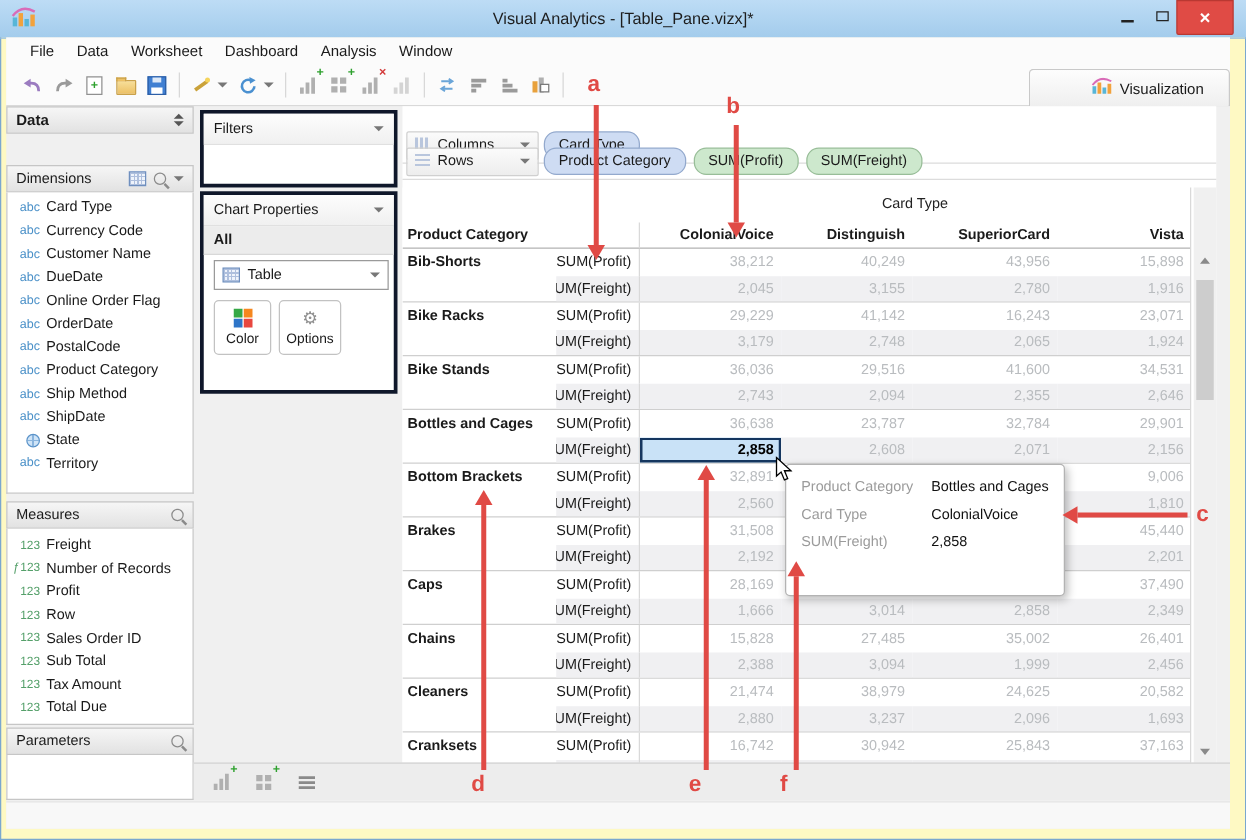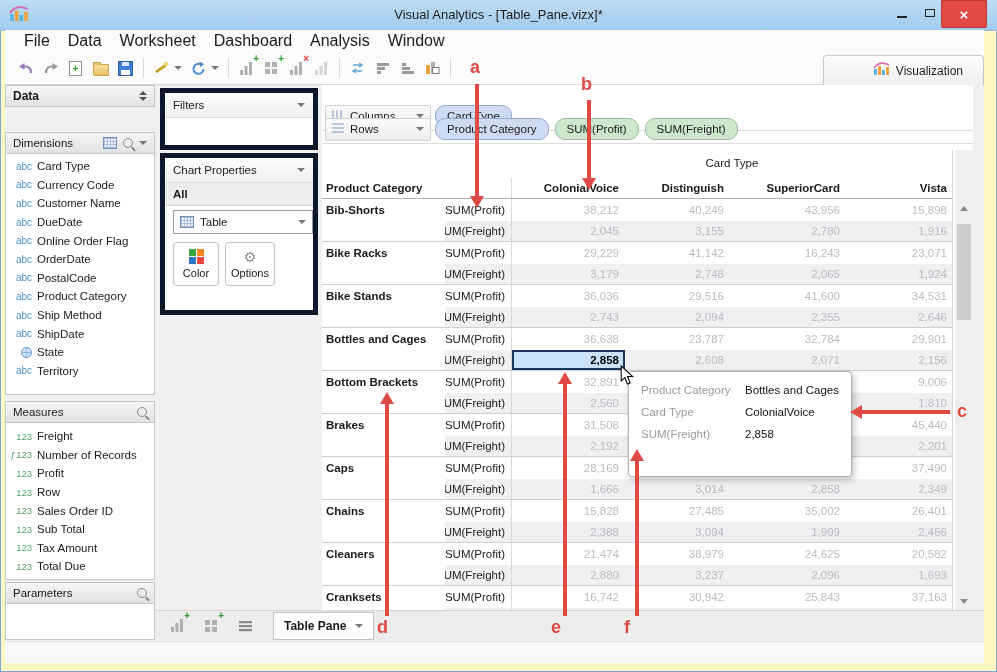--- a/index.html
+++ b/index.html
@@ -15,21 +15,21 @@
   .btn-min{left:888px;}.btn-max{left:916px;}
   .glyph-min{width:10px;height:2px;background:#222;margin-top:8px;}
   .glyph-max{width:10px;height:8px;border:1.5px solid #222;box-sizing:border-box;}
   .btn-close{position:absolute;left:941px;top:0;width:44px;height:26px;background:#e04b45;border:1px solid #b93832;
     display:flex;align-items:center;justify-content:center;color:#fff;font-size:15px;font-weight:bold;border-radius:0 0 2px 2px;}
   
   .content{position:absolute;left:5px;top:30px;width:979px;height:633px;background:#f0f0f0;}
   
   .menubar{position:absolute;left:5px;top:30px;width:979px;height:22px;background:#fbfbfb;
     display:flex;align-items:center;padding-left:10px;box-sizing:border-box;}
-  .menu-item{padding:0 9px;font-size:16px;}
+  .menu-item{padding:0 9px;font-size:12px;}
   .toolbar{position:absolute;left:5px;top:52px;width:979px;height:33px;background:#fbfbfb;
     border-bottom:1px solid #d9d9d9;display:flex;align-items:center;padding-left:8px;box-sizing:border-box;}
   .tb-sep{width:1px;height:20px;background:#d8d8d8;margin:0 5px;}
   .tb-btn{width:25px;height:25px;display:flex;align-items:center;justify-content:center;position:relative;}
   .tb-caret{margin:0 4px 0 0;}
   .caret{width:0;height:0;border-left:4px solid transparent;border-right:4px solid transparent;border-top:4px solid #777;display:inline-block;}
   .ovl{position:absolute;right:0;top:-2px;font-weight:bold;font-size:10px;line-height:1;}
   .ovl.g{color:#2ea12e;}.ovl.r{color:#d33a3a;}
   .doc{width:11px;height:13px;background:#fff;border:1px solid #909090;display:flex;align-items:center;justify-content:center;color:#2ea12e;font-weight:bold;font-size:10px;}
   .folder{width:14px;height:10px;background:linear-gradient(#f7df9a,#ecc064);border:1px solid #c9a14a;border-radius:1px;position:relative;margin-top:3px;}
@@ -68,21 +68,21 @@
   .xls:after{content:"";position:absolute;left:-3px;bottom:-2px;width:5px;height:5px;background:#e8c23a;border:1px solid #b08d1e;}
   .mag{width:8px;height:8px;border:1.5px solid #8a8a8a;border-radius:50%;position:relative;display:inline-block;flex:none;}
   .mag:after{content:"";position:absolute;width:5px;height:1.5px;background:#8a8a8a;transform:rotate(45deg);right:-4px;bottom:-2px;}
   .grid-ic{width:12px;height:10px;border:1px solid #6f8fbe;background-color:#eef3fb;display:inline-block;flex:none;
     background-image:repeating-linear-gradient(to right,#aebfdd 0 1px,transparent 1px 3px),repeating-linear-gradient(to bottom,#aebfdd 0 1px,transparent 1px 3px);}
   .updown{display:flex;flex-direction:column;gap:2px;align-items:center;}
   .tri-up{width:0;height:0;border-left:4px solid transparent;border-right:4px solid transparent;border-bottom:4px solid #555;}
   .tri-dn{width:0;height:0;border-left:4px solid transparent;border-right:4px solid transparent;border-top:4px solid #555;}
   .spacer{margin-left:auto;display:flex;align-items:center;gap:6px;}
   
-  .card{position:absolute;background:#fff;border:5px solid #0f172a;box-sizing:border-box;}
+  .card{position:absolute;background:#fff;border:3px solid #0f172a;box-sizing:border-box;}
   .card-header{height:24px;background:linear-gradient(#fdfdfd,#f0f0f0);border-bottom:1px solid #e0e0e0;
     display:flex;align-items:center;padding:0 8px;}
   .all-row{height:22px;background:#ececec;border-bottom:1px solid #d8d8d8;font-weight:bold;display:flex;align-items:center;padding:0 8px;}
   .table-select{position:absolute;left:8px;top:52px;width:140px;height:24px;border:1px solid #9a9a9a;background:#fff;
     box-sizing:border-box;display:flex;align-items:center;padding:0 6px;gap:6px;}
   .mini-btn{position:absolute;width:46px;height:44px;border:1px solid #c2c2c2;border-radius:4px;background:#fff;box-sizing:border-box;
     display:flex;flex-direction:column;align-items:center;justify-content:center;gap:3px;font-size:11px;}
   .color-swatch{width:15px;height:15px;display:grid;grid-template-columns:1fr 1fr;grid-template-rows:1fr 1fr;gap:1px;}
   .sw1{background:#35a845;}.sw2{background:#f5871f;}.sw3{background:#2e75c8;}.sw4{background:#e8473f;}
   .gear{color:#909090;font-size:14px;line-height:1;font-family:"DejaVu Sans",sans-serif;}
@@ -701,24 +701,20 @@
         </svg>
         <span class="ovl g">+</span>
       </span>
     <span class="tb-btn">
         <svg width="15" height="12">
           <rect x="1" y="1" width="13" height="2.2" fill="#8a8a8a"></rect>
           <rect x="1" y="5" width="13" height="2.2" fill="#8a8a8a"></rect>
           <rect x="1" y="9" width="13" height="2.2" fill="#8a8a8a"></rect>
         </svg>
       </span>
-    <span class="sheet-tab">
-      <span>Table Pane</span>
-      <span class="caret"></span>
-    </span>
   </div>
   <div class="status-strip"></div>
 
   <span class="ann-letter" style="left:470px;top:58px;">a</span>
   <span class="ann-letter" style="left:581px;top:75px;">b</span>
   <span class="ann-letter" style="left:957px;top:402px;">c</span>
   <span class="ann-letter" style="left:377px;top:618px;">d</span>
   <span class="ann-letter" style="left:551px;top:618px;">e</span>
   <span class="ann-letter" style="left:624px;top:618px;">f</span>
 

